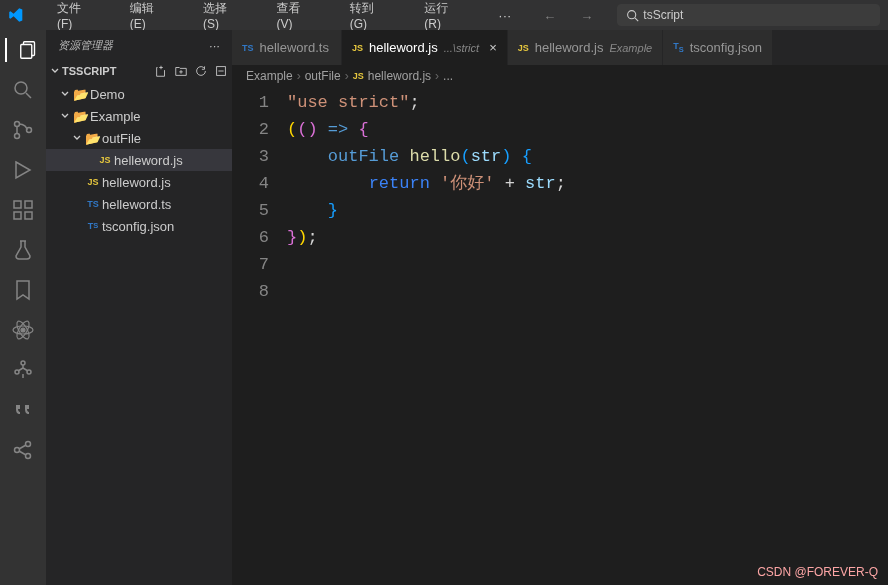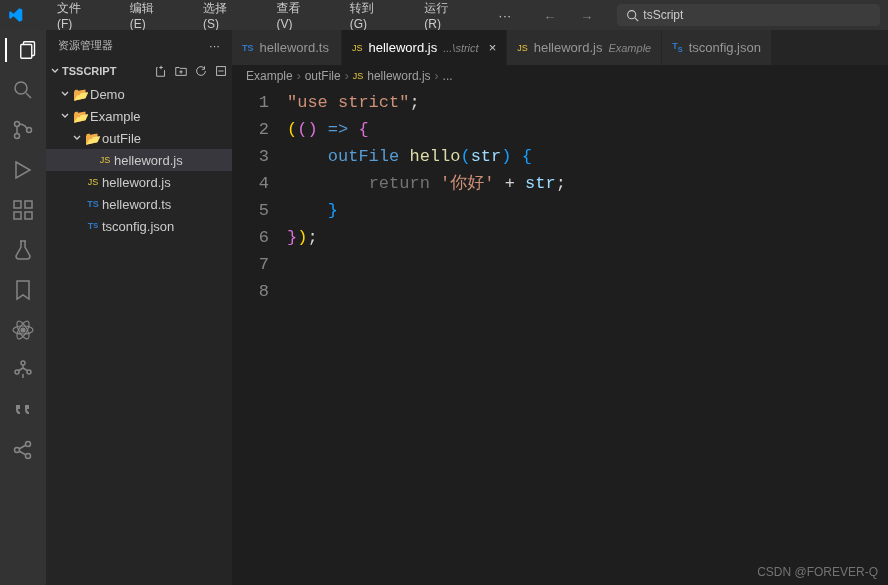--- a/index.html
+++ b/index.html
@@ -58,20 +58,21 @@
   display: flex;
   flex-direction: column;
 }
 .sidebar-header {
   display: flex;
   justify-content: space-between;
   align-items: center;
   padding: 8px 12px;
   font-size: 11px;
   color: #bbbbbb;
+  font-style: italic;
 }
 .sidebar-header-actions { color: #cccccc; cursor: pointer; }
 .project-header {
   display: flex;
   align-items: center;
   padding: 3px 4px;
   font-size: 11px;
   font-weight: bold;
   color: #cccccc;
 }
@@ -84,21 +85,21 @@
   padding: 2px 0 2px 6px;
   height: 22px;
   cursor: pointer;
   font-size: 13px;
   color: #cccccc;
 }
 .tree-item.selected { background: #37373d; }
 .tree-chevron { width: 12px; color: #c5c5c5; display: inline-flex; }
 .tree-icon { width: 18px; display: inline-flex; justify-content: center; }
 .folder-icon { color: #dcb67a; }
-.js-icon { color: #e6c73e; font-size: 9px; font-weight: normal; }
+.js-icon { color: #e6c73e; font-size: 9px; font-weight: bold; }
 .ts-icon { color: #3178c6; font-size: 9px; font-weight: bold; text-align: center; }
 
 .editor-group { flex: 1; display: flex; flex-direction: column; background: #1e1e1e; }
 .tabs-bar {
   height: 35px;
   background: #252526;
   display: flex;
   align-items: stretch;
 }
 .tab {
@@ -142,21 +143,21 @@
 .tok-brace1 { color: #ffd700; }
 .tok-brace2 { color: #da70d6; }
 .tok-brace3 { color: #179fff; }
 .tok-op { color: #d4d4d4; }
 
 .watermark {
   position: absolute;
   bottom: 6px;
   right: 10px;
   font-size: 12px;
-  color: #737373;
+  color: #fca5a5;
   font-family: "Segoe UI", sans-serif;
 }
 </style>
 </head>
 <body>
 
 <div class="titlebar">
   <svg class="vscode-logo" viewBox="0 0 24 24">
       <path fill="#0098ff" d="M23 3l-5-2-9 9-5-4-2 1v10l2 1 5-4 9 9 5-2V3z"></path>
     </svg>
@@ -374,21 +375,21 @@
           <div>4</div>
           <div>5</div>
           <div>6</div>
           <div>7</div>
           <div>8</div>
       </div>
       <div class="code">
         <div class="code-line"><span class="tok-str">"use strict"</span><span class="tok-punc">;</span></div>
         <div class="code-line"><span class="tok-brace1">(</span><span class="tok-brace2">(</span><span class="tok-brace2">)</span><span class="tok-key"> </span><span class="tok-key">=&gt;</span><span class="tok-punc"> </span><span class="tok-brace2">{</span></div>
         <div class="code-line">    <span class="tok-key">outFile</span> <span class="tok-fn">hello</span><span class="tok-brace3">(</span><span class="tok-var">str</span><span class="tok-brace3">)</span> <span class="tok-brace3">{</span></div>
-        <div class="code-line">        <span class="tok-key" style="color:#737373">return</span> <span class="tok-str">'你好'</span><span class="tok-op"> + </span><span class="tok-var">str</span><span class="tok-punc">;</span></div>
+        <div class="code-line">        <span class="tok-key" style="color:#3b82f6">return</span> <span class="tok-str">'你好'</span><span class="tok-op"> + </span><span class="tok-var">str</span><span class="tok-punc">;</span></div>
         <div class="code-line">    <span class="tok-brace3">}</span></div>
         <div class="code-line"><span class="tok-brace2">}</span><span class="tok-brace1">)</span><span class="tok-punc">;</span></div>
         <div class="code-line"></div>
       </div>
       <div class="watermark">CSDN @FOREVER-Q</div>
     </div>
   </div>
 </div>
 
 </body></html>

